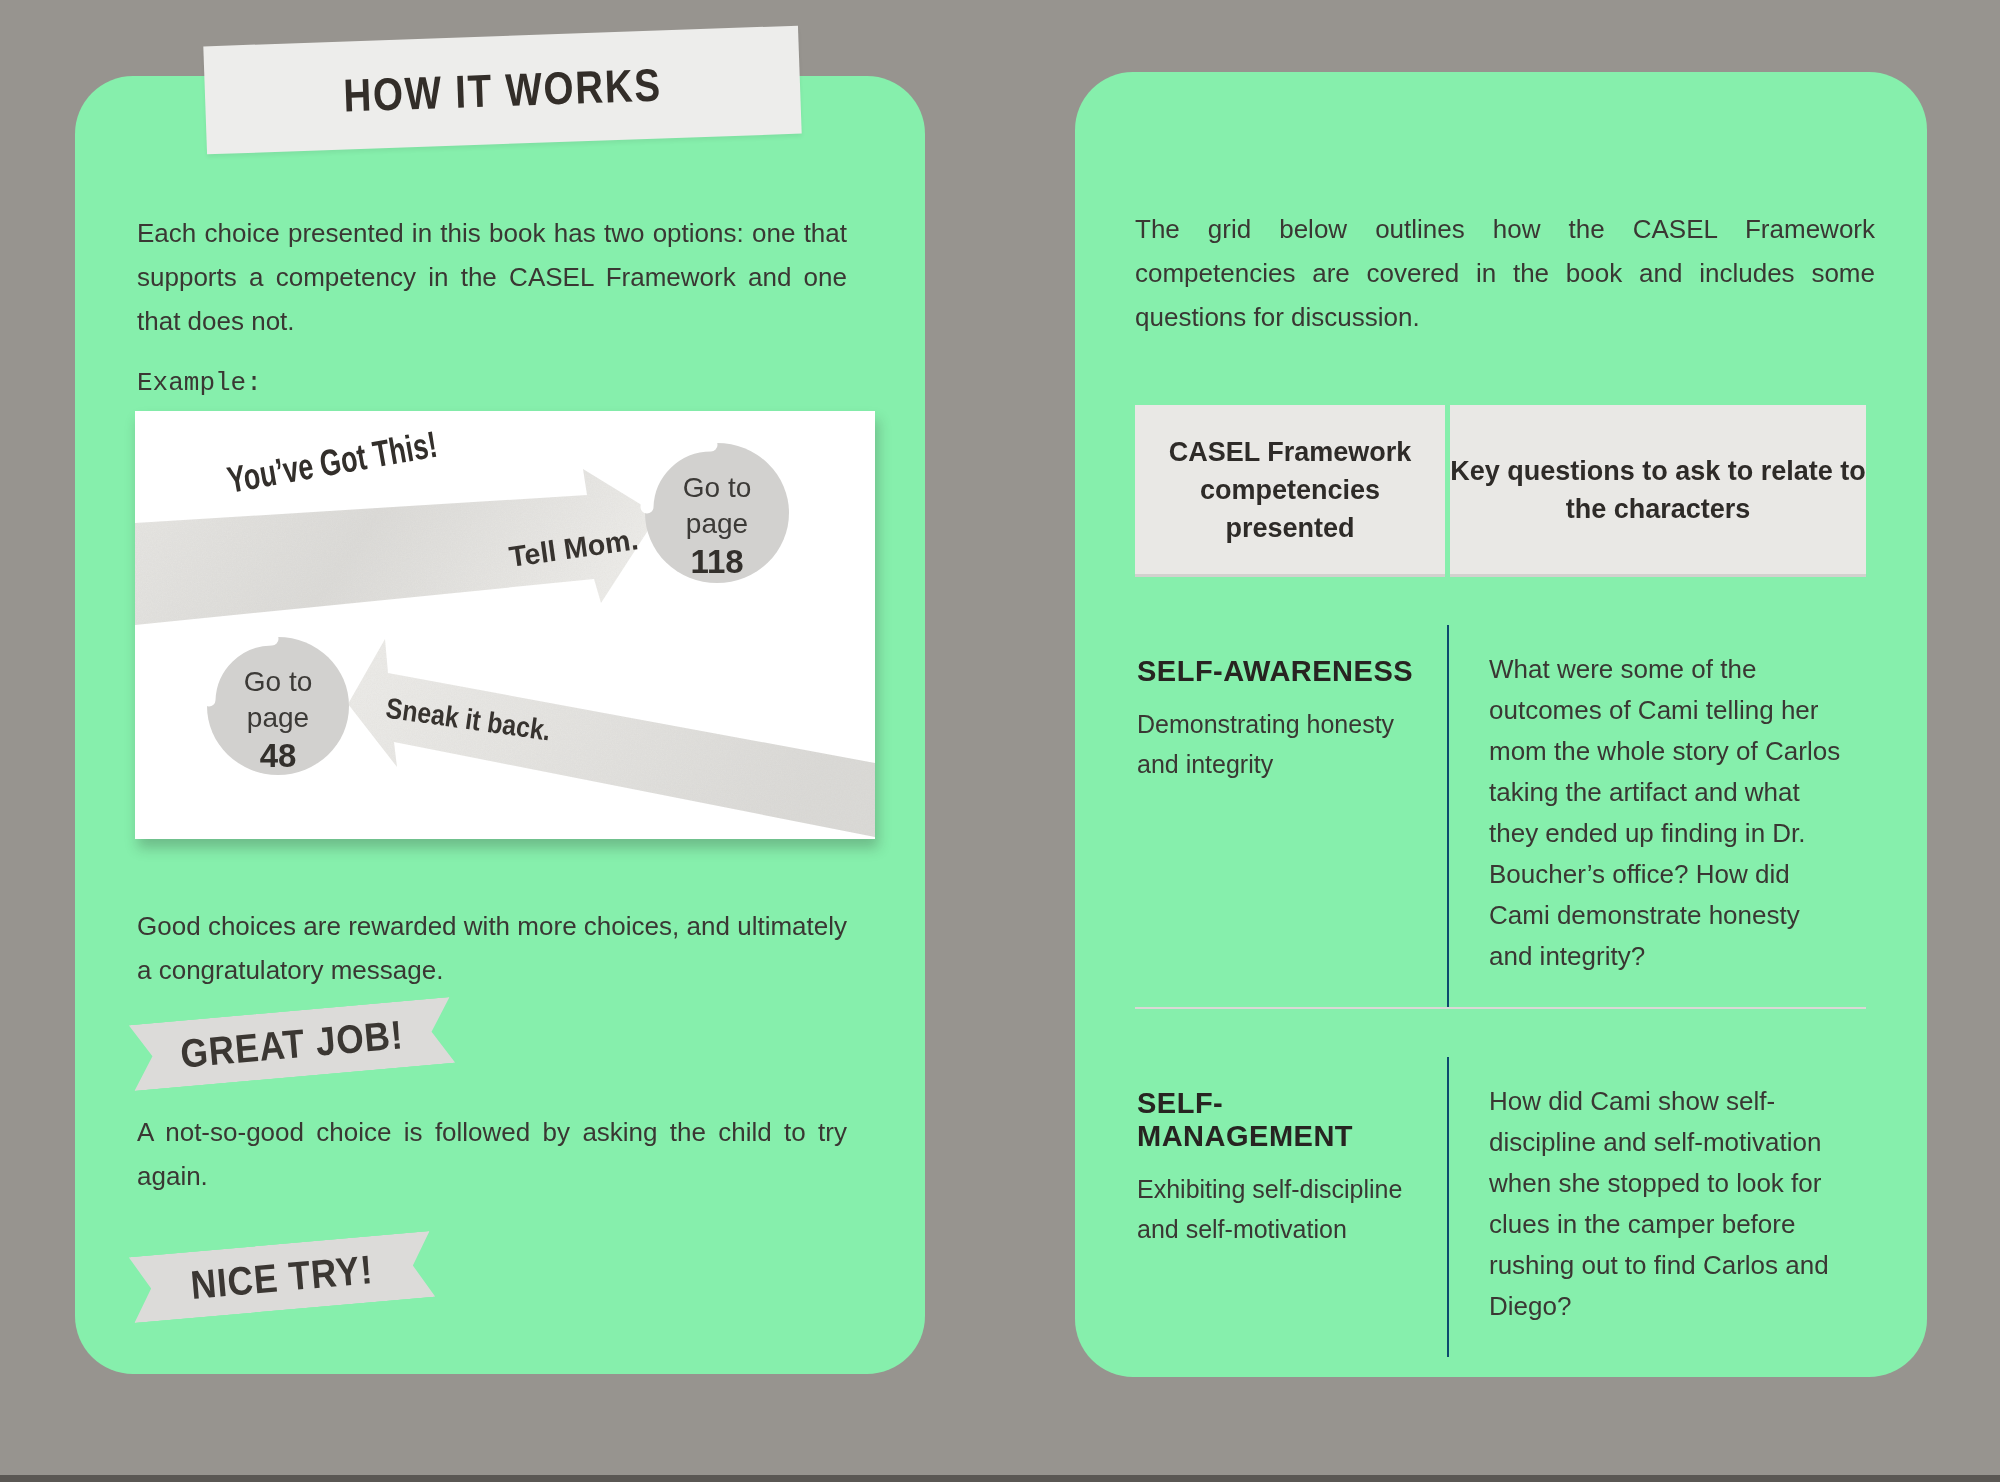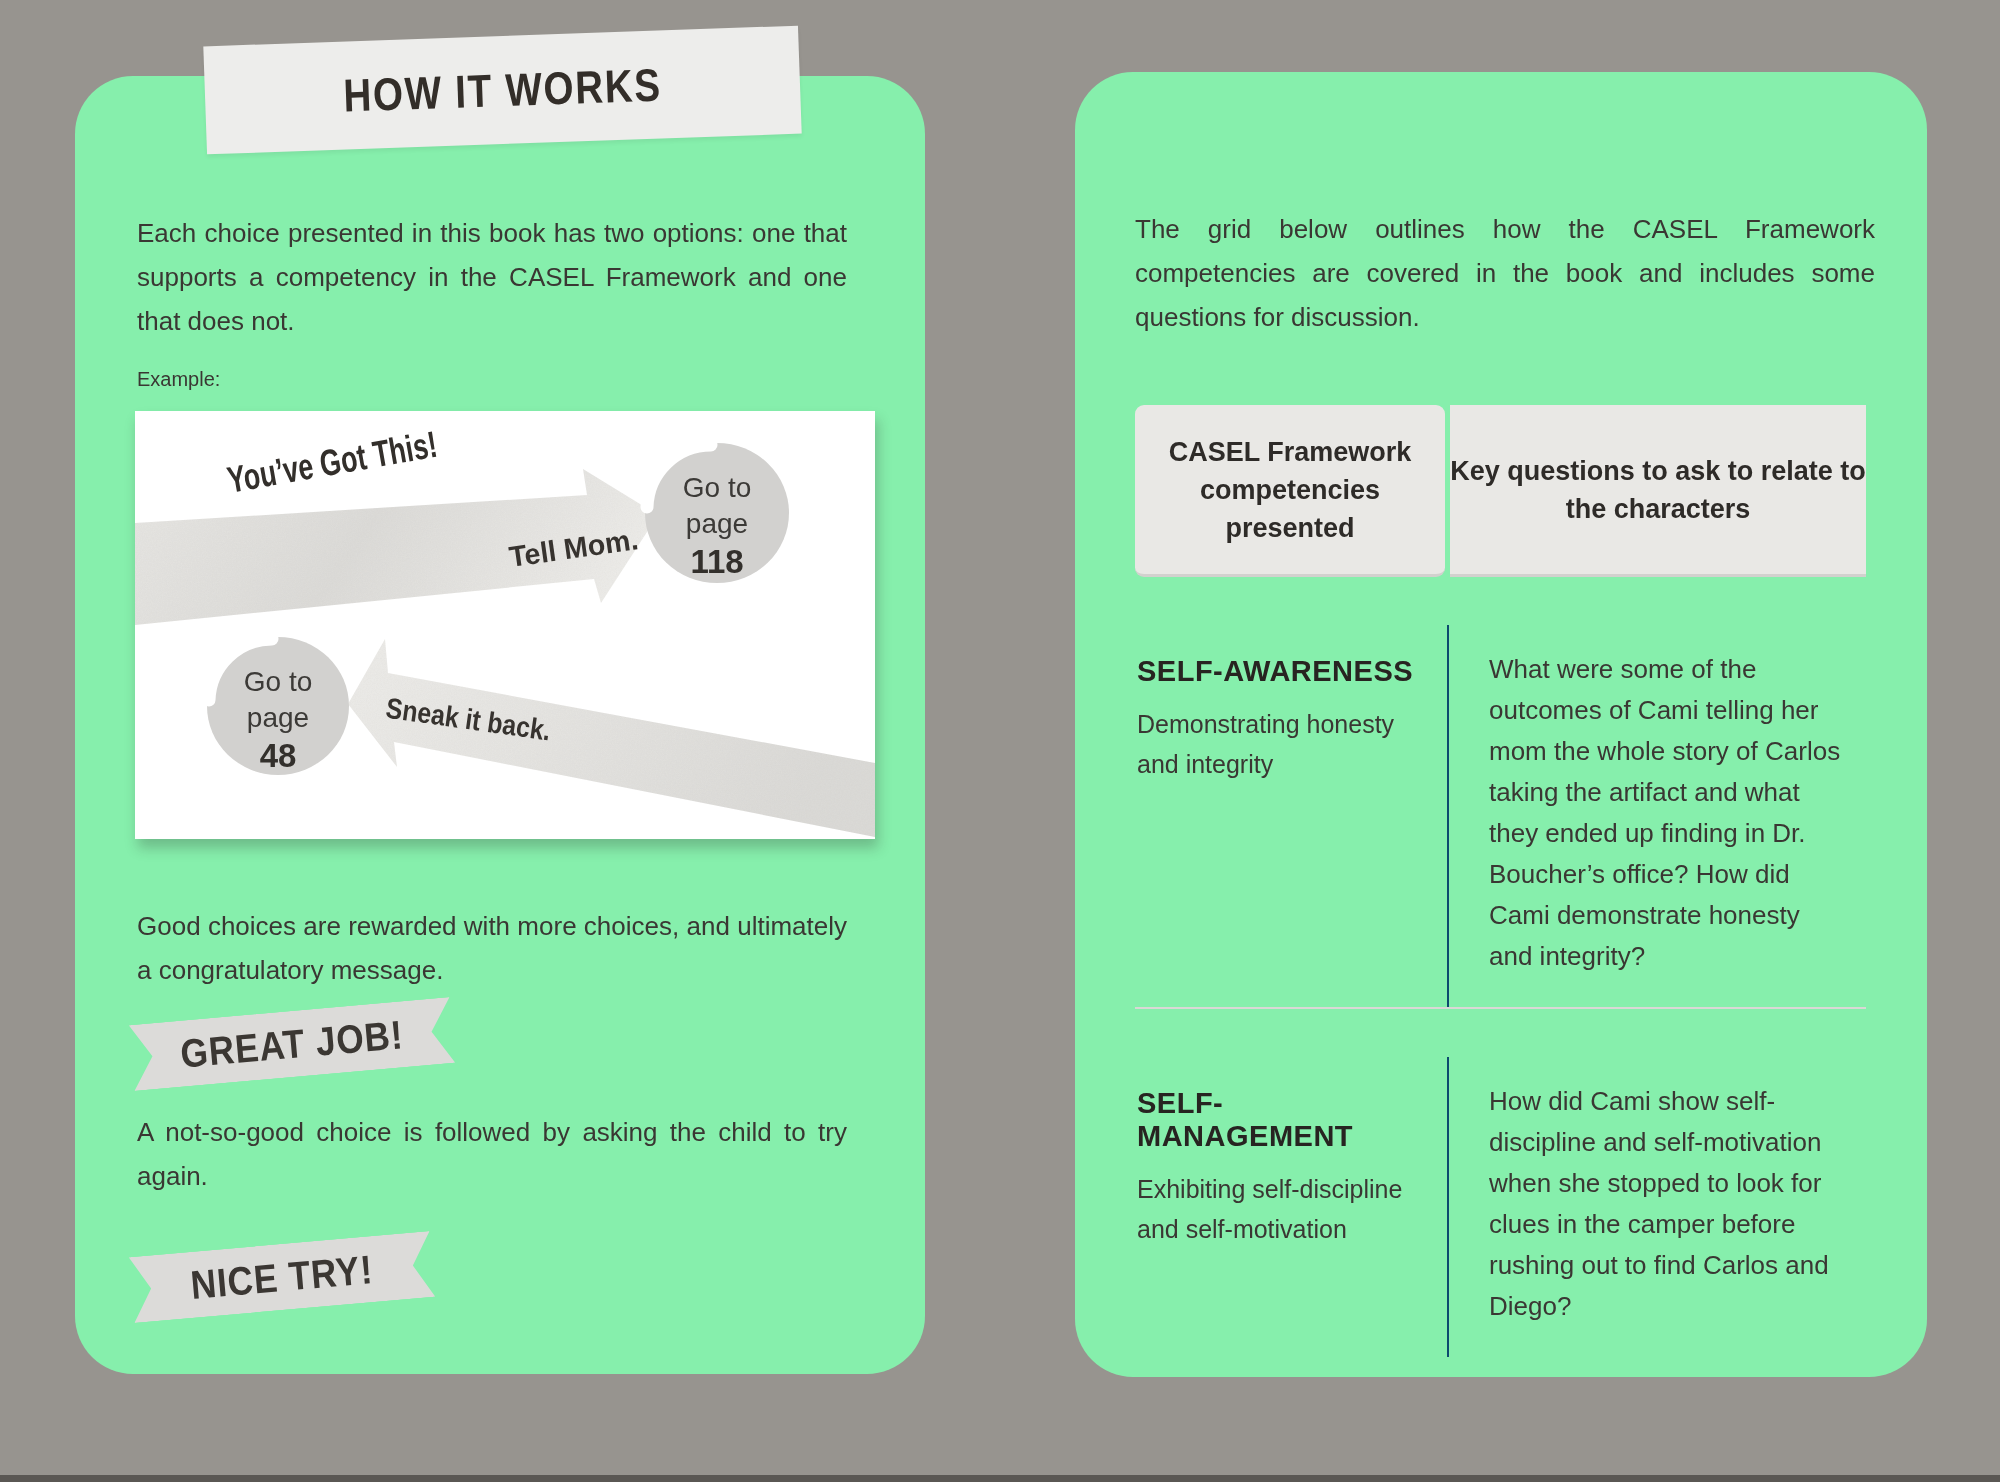--- a/index.html
+++ b/index.html
@@ -19,21 +19,21 @@
     background:#ededeb; transform:rotate(-2deg);
     display:flex; align-items:center; justify-content:center; z-index:5;
     box-shadow:0 3px 4px rgba(0,0,0,0.06);
   }
   .title-banner .title-text {
     font-size:46px; font-weight:700; letter-spacing:2px; color:#332e29;
     transform:scaleX(0.84); white-space:nowrap;
   }
 
   .body-text { position:absolute; font-size:26px; line-height:44px; text-align:justify; color:#3a3733; }
-  .label-text { position:absolute; font-size:20px; color:#3a3733; }
+  .label-text { position:absolute; font-size:26px; color:#3a3733;font-family:Liberation Mono, monospace; }
 
   .figure {
     position:absolute; left:60px; top:335px; width:740px; height:428px;
     background:#ffffff; box-shadow:3px 9px 12px rgba(40,38,35,0.25);
   }
   .figure svg text { font-family:"Liberation Sans", sans-serif; }
 
   .ribbon {
     position:absolute; background:#dcdbd9;
     display:flex; align-items:center; justify-content:center;
@@ -48,21 +48,21 @@
   }
 
   
   .casel-table { position:absolute; left:60px; top:333px; width:731px; }
   .t-header { display:flex; column-gap:5px; }
   .t-header .h-cell {
     background:#e9e8e5; border-bottom:3px solid #d2d1ce;
     height:169px; display:flex; align-items:center; justify-content:center;
     text-align:center; font-weight:700; font-size:27px; line-height:38px; color:#2e2b28;
   }
-  .h-cell.c1 { width:310px;border-radius:9px; }
+  .h-cell.c1 { width:310px; }
   .h-cell.c2 { width:416px; }
   .t-row { display:flex;margin-top:48px; }
   .t-row .cell-left  { width:312px; padding:30px 18px 26px 2px; box-sizing:border-box; }
   .t-row .cell-right {
     width:419px; padding:24px 24px 30px 40px; box-sizing:border-box;
     border-left:2px solid #0c4a6e; font-size:26px; line-height:41px; color:#3a3733;
   }
   .t-row.row-sep { border-bottom:2px solid #d9d8d5; }
   .t-row .competency { font-weight:700; font-size:29px; letter-spacing:0.5px; color:#272421; }
   .t-row .competency-desc { margin-top:16px; font-size:25px; line-height:40px; color:#3a3733; }

